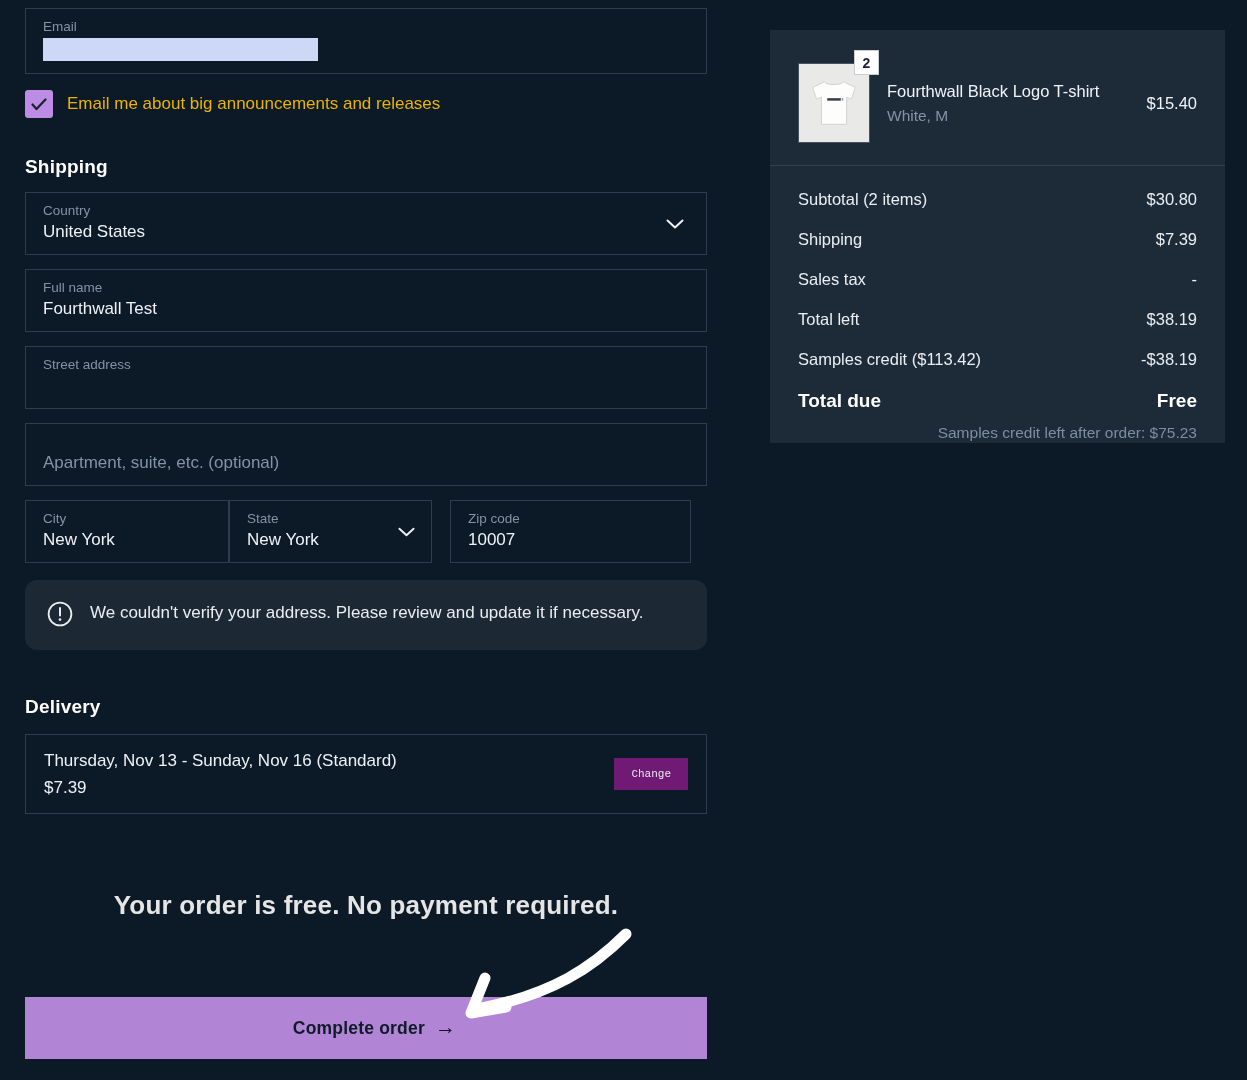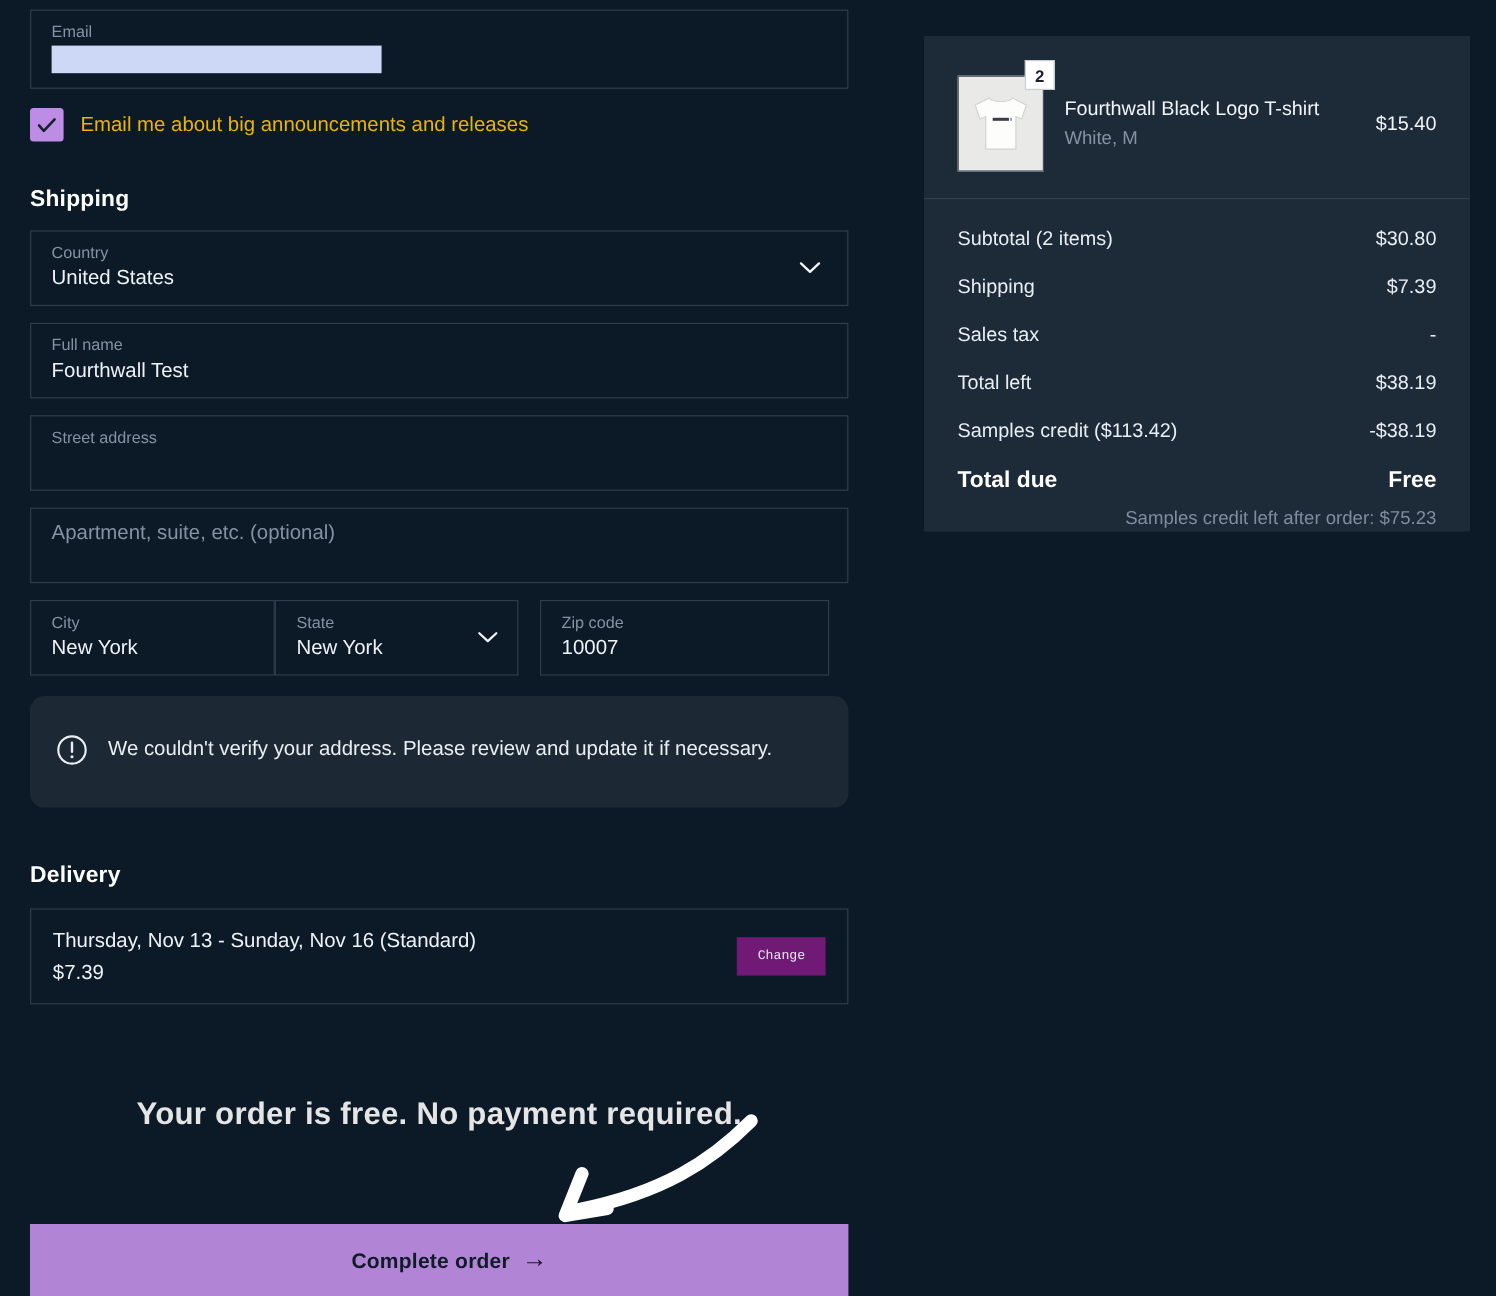--- a/index.html
+++ b/index.html
@@ -52,21 +52,21 @@
   }
 
   .triple-row { display: flex; margin-top: 14px; }
   .f-city  { width: 204px; }
   .f-state { width: 203px; margin-left: 0; }
   .f-zip   { width: 241px; margin-left: 18px; }
 
   .warning-box {
     margin-top: 17px;
     background: #1c2834;
-    padding: 30px 22px;
+    padding: 19px 22px;
     display: flex; gap: 17px; align-items: flex-start; border-radius: 12px;
   }
   .warning-box .wicon { flex: 0 0 auto; margin-top: 2px; }
   .warning-box .wtext { font-size: 17px; color: #e9eef3; line-height: 1.6; max-width: 560px; }
 
   .delivery-box {
     border: 1px solid #2e3d4d;
     padding: 14px 18px;
     display: flex; align-items: center; justify-content: space-between;
     min-height: 80px;
@@ -170,21 +170,21 @@
 
   <div class="field stack-gap">
     <span class="flabel">Full name</span>
     <span class="fvalue">Fourthwall Test</span>
   </div>
 
   <div class="field stack-gap">
     <span class="flabel">Street address</span>
   </div>
 
-  <div class="field stack-gap" style="display:flex;align-items:flex-start;">
+  <div class="field stack-gap" style="display:flex;align-items:flex-end;">
     <span class="fplaceholder">Apartment, suite, etc. (optional)</span>
   </div>
 
   <div class="triple-row">
     <div class="field f-city">
       <span class="flabel">City</span>
       <span class="fvalue">New York</span>
     </div>
     <div class="field f-state select-field">
       <span class="flabel">State</span>

